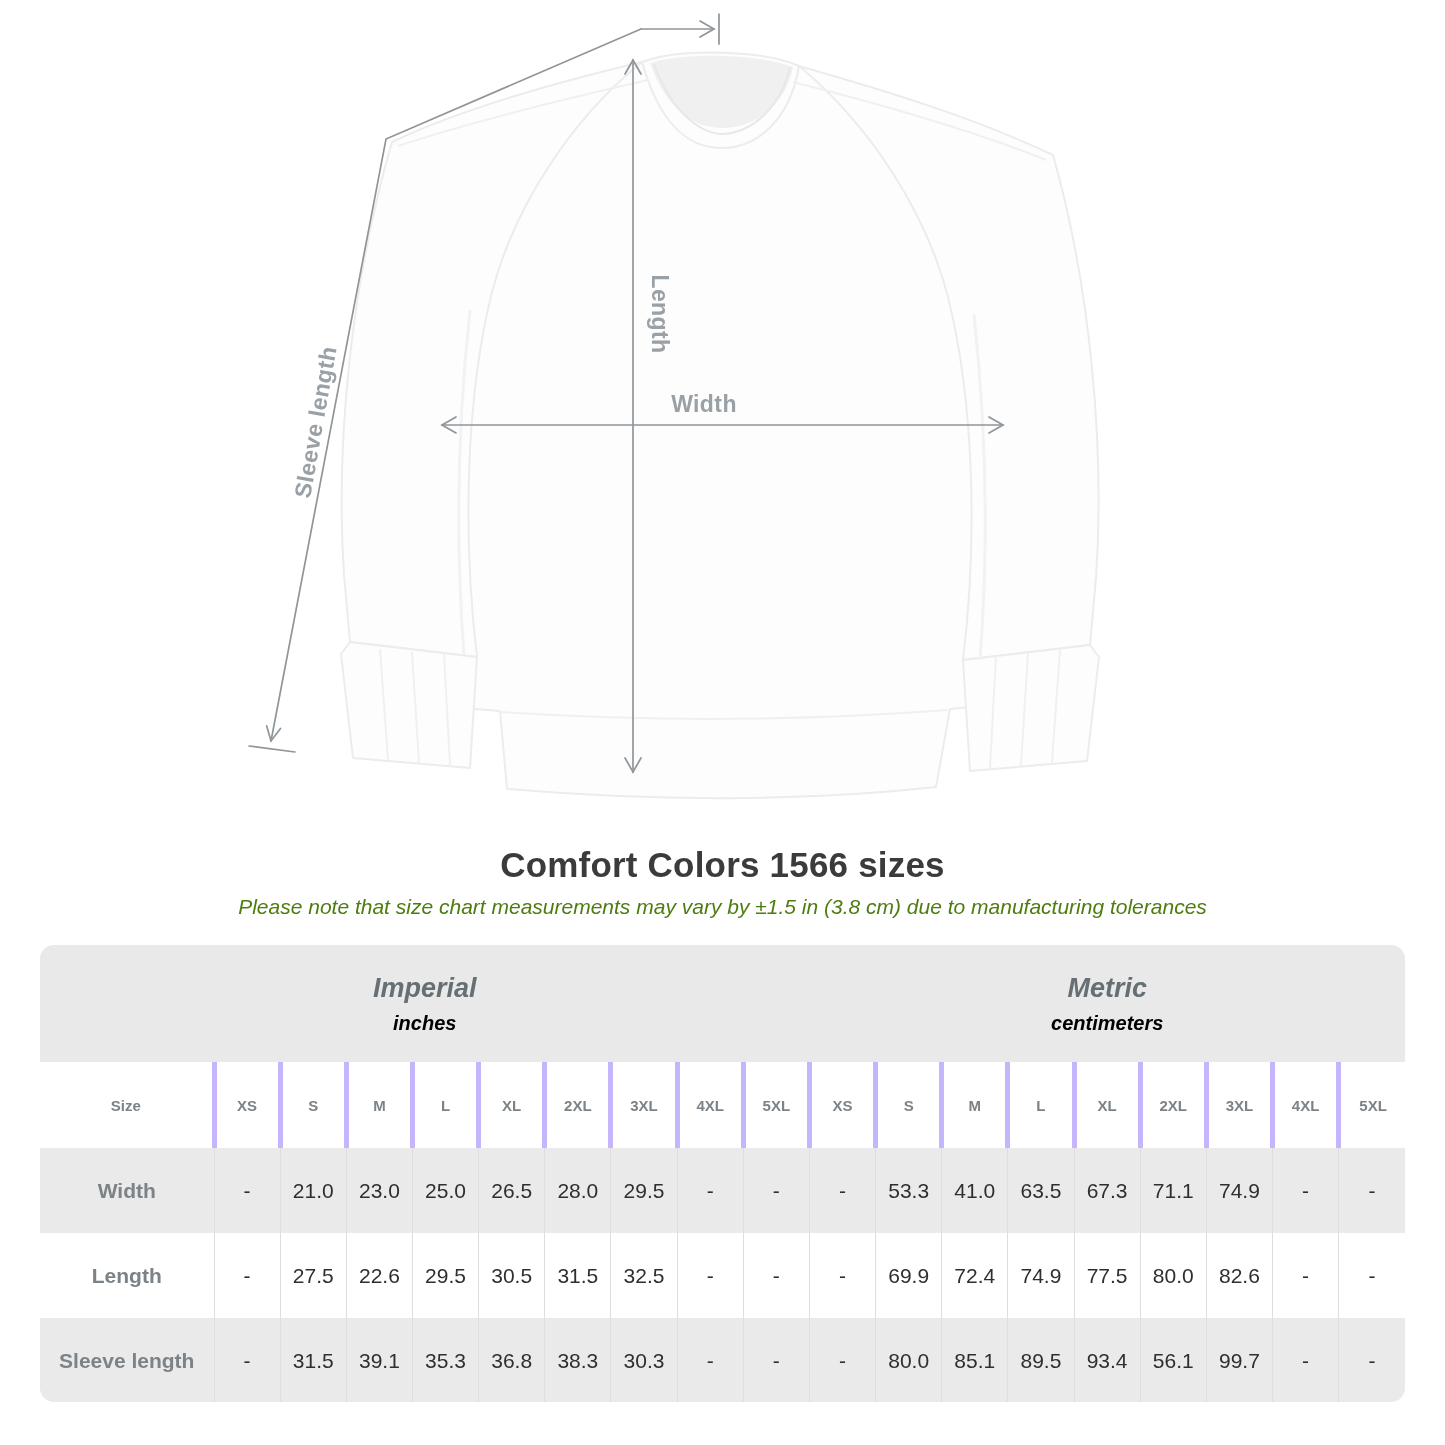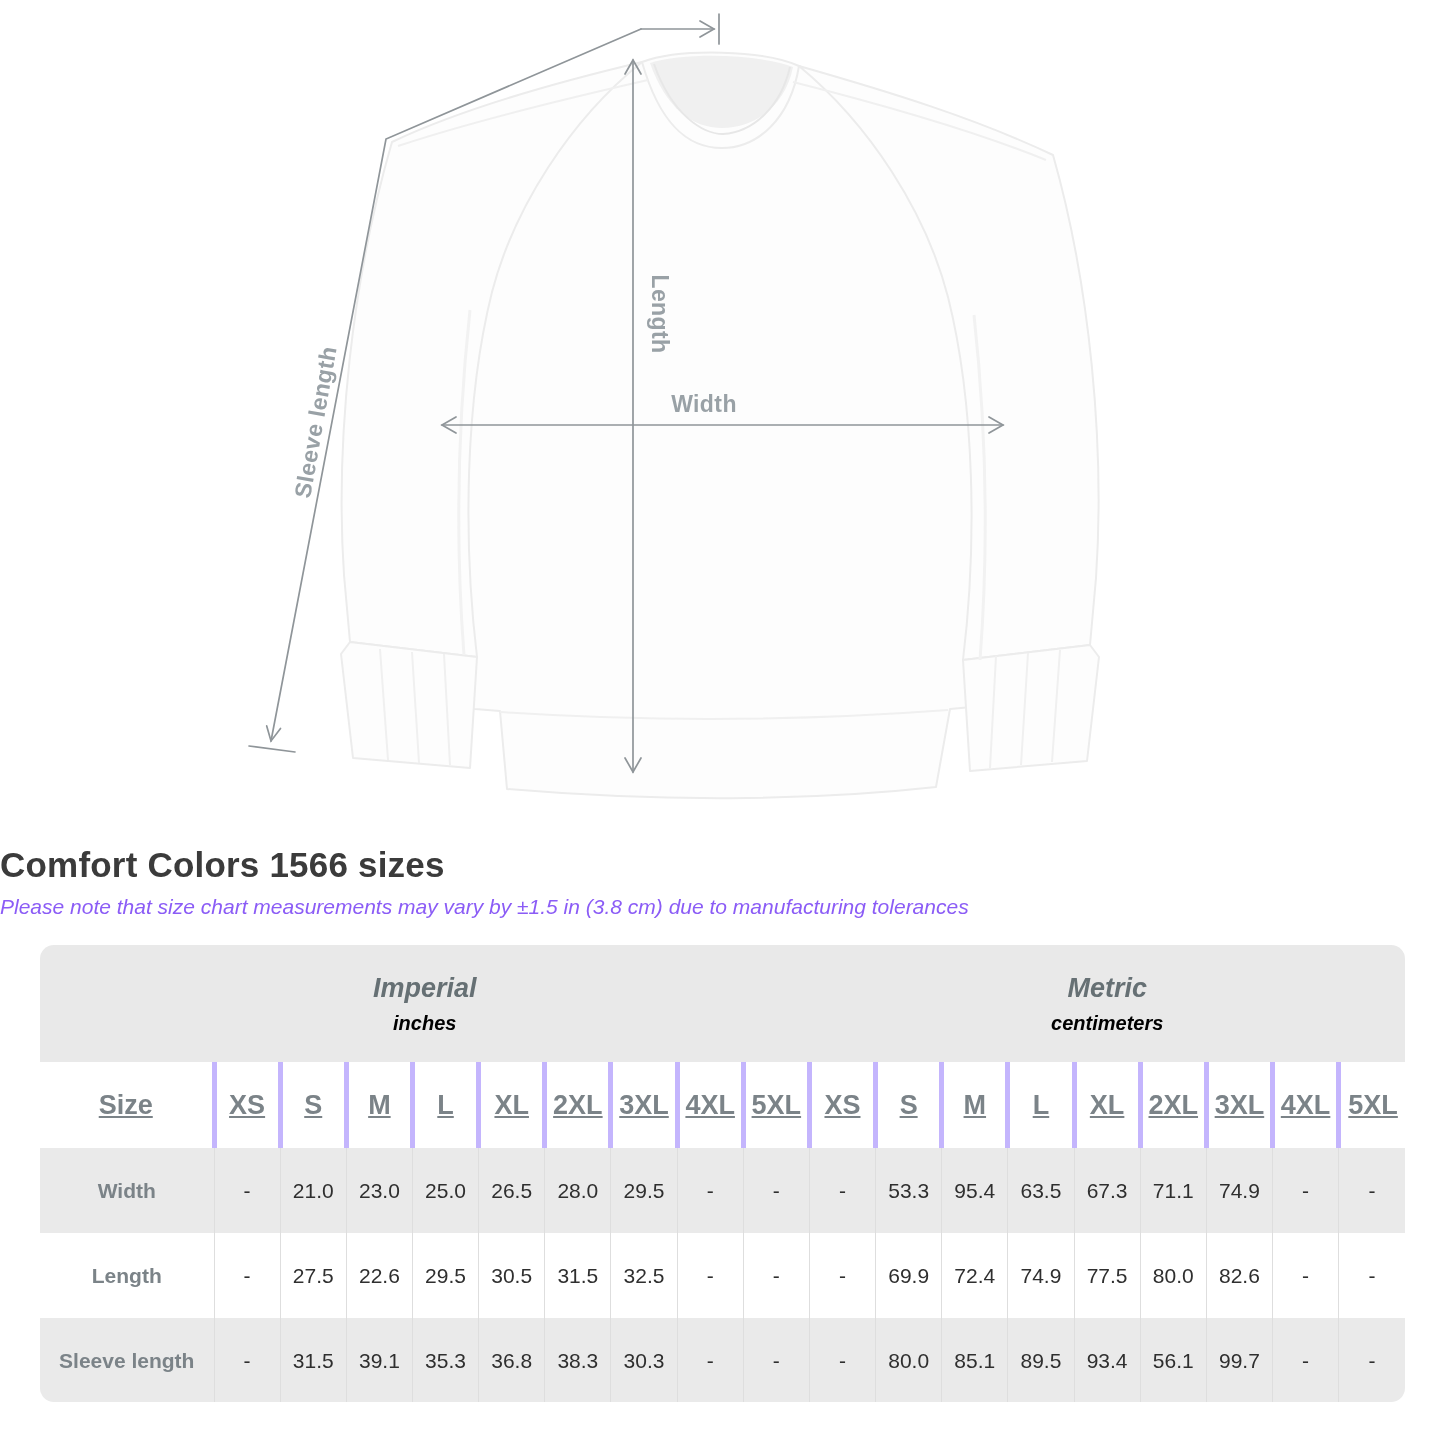--- a/index.html
+++ b/index.html
@@ -22,33 +22,33 @@
     color:#99a1a6;
     letter-spacing:0.4px;
     white-space:nowrap;
     transform-origin:center center;
   }
   .fig-label.width  { left:704px; top:404px; transform:translate(-50%,-50%); }
   .fig-label.length { left:659px; top:314px; transform:translate(-50%,-50%) rotate(90deg); }
   .fig-label.sleeve { left:316px; top:422px; transform:translate(-50%,-50%) rotate(-80deg); }
 
   
-  .heading { position:absolute; top:845px; left:0; width:1445px; text-align:left; }
+  .heading { position:absolute; top:845px; left:0; width:1445px; text-align:center; }
   .heading h1 {
     margin:0;
     font-size:35px;
     font-weight:bold;
     color:#3b3b3b;
     letter-spacing:0.2px;
   }
   .heading p {
     margin:10px 0 0 0;
     font-size:21px;
     font-style:italic;
-    color:#8b5cf6;
+    color:#4d7c0f;
   }
 
   
   .table-wrap {
     position:absolute;
     top:945px; left:40px;
     width:1365px; height:457px;
     border-radius:14px;
     overflow:hidden;
     background:#ffffff;
@@ -65,26 +65,25 @@
     text-align:center;
     padding:13px;
   }
   .gname { font-style:italic; font-weight:bold; font-size:27px; color:#667074; }
   .gunit { font-style:italic; font-size:20px; color:#000000; margin-top:8px; }
 
   tr.sizes-row { height:86px; }
   tr.sizes-row th {
     background:#ffffff;
     font-weight:bold;
-    font-size:27px;
+    font-size:15px;
     color:#7b8388;
     text-align:center;
     vertical-align:middle;
     padding:0;
-    text-decoration:underline;
   }
   tr.sizes-row th + th { border-left:5px solid #c4b5fd; }
 
   tr.data-row { height:85px; }
   tr.data-row td {
     background:#ffffff;
     font-size:21px;
     color:#2f2f2f;
     text-align:center;
     vertical-align:middle;
@@ -263,21 +262,21 @@
         <td>21.0</td>
         <td>23.0</td>
         <td>25.0</td>
         <td>26.5</td>
         <td>28.0</td>
         <td>29.5</td>
         <td>-</td>
         <td>-</td>
         <td>-</td>
         <td>53.3</td>
-        <td>95.4</td>
+        <td>41.0</td>
         <td>63.5</td>
         <td>67.3</td>
         <td>71.1</td>
         <td>74.9</td>
         <td>-</td>
         <td>-</td>
       </tr>
 
       <tr class="data-row">
         <td class="rowlabel">Length</td>

